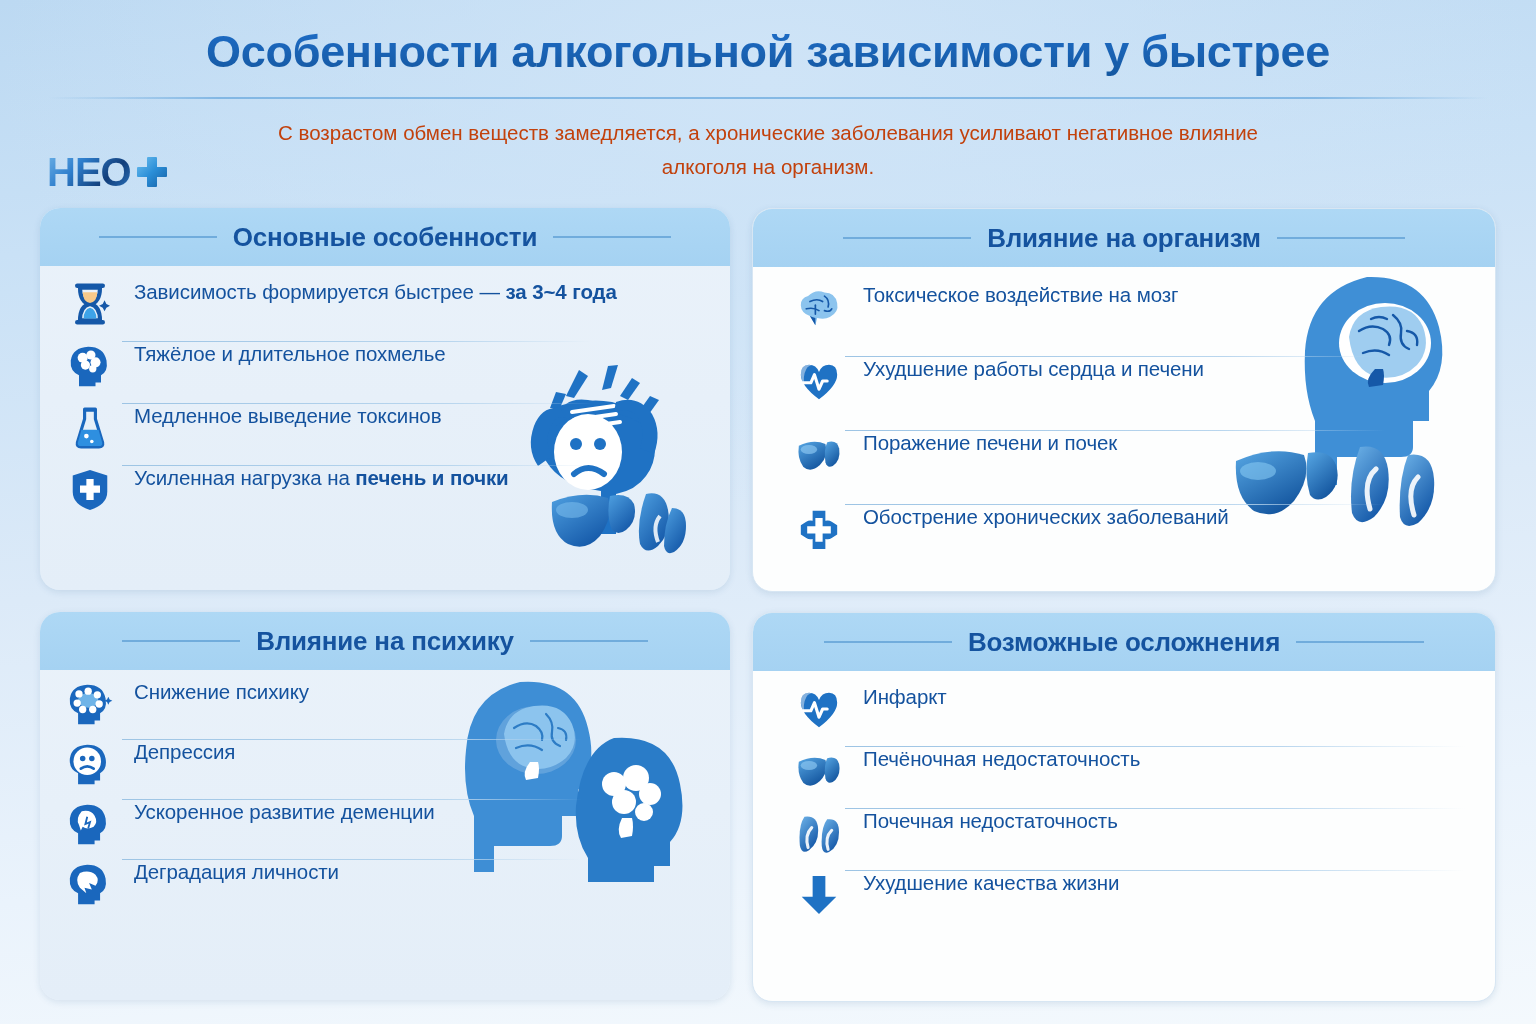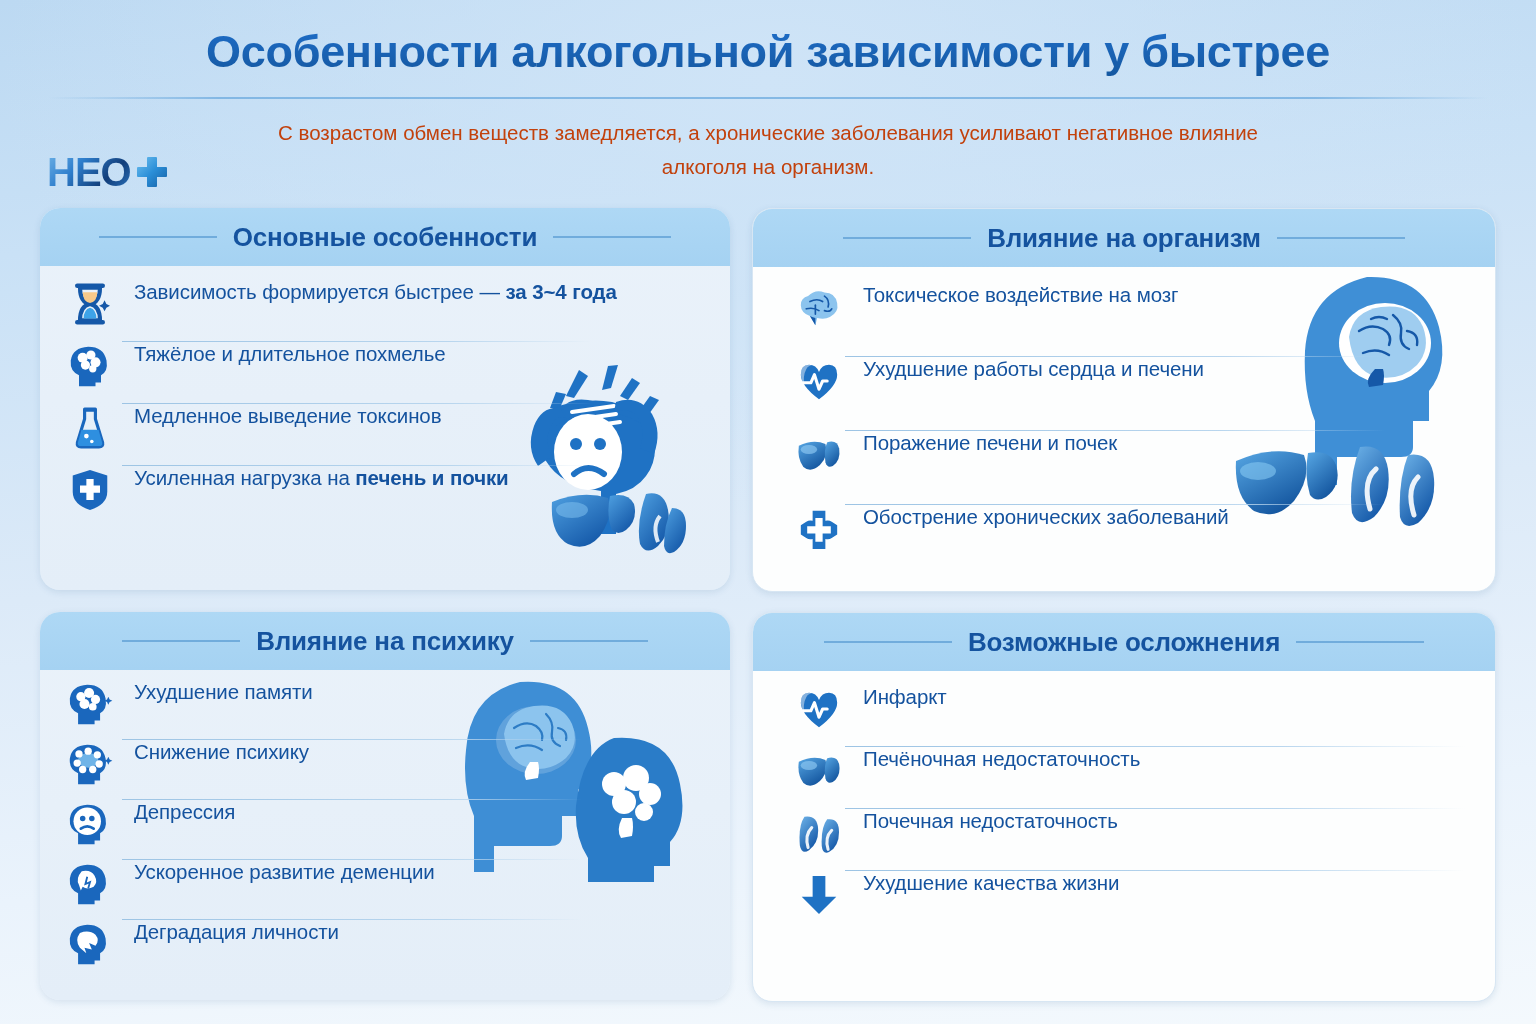--- a/index.html
+++ b/index.html
@@ -455,37 +455,20 @@
       <circle cx="150" cy="108" r="12"></circle>
         <circle cx="172" cy="102" r="13"></circle>
       <circle cx="186" cy="118" r="11"></circle>
         <circle cx="160" cy="126" r="12"></circle>
       <circle cx="180" cy="136" r="9"></circle>
     </g>
     <path d="M158 142 Q152 154 157 162 L168 160 Q170 150 168 142 Z" fill="#ffffff"></path>
   </svg>
 
   <ul class="card-list">
-    <li class="row">
-      <span class="row-icon">
-        <svg viewBox="0 0 50 48" width="46" height="44">
-          <path d="M22 3 Q39 3 42 18 Q44 30 36 34 L36 42 L30 42 L30 46 L12 46 L12 34 Q2 30 3 18 Q5 4 22 3 Z" fill="#1a67bd"></path>
-          <g fill="#ffffff">
-            <circle cx="15" cy="16" r="5"></circle>
-              <circle cx="24" cy="12" r="5.5"></circle>
-            <circle cx="31" cy="19" r="5"></circle>
-              <circle cx="19" cy="24" r="5.5"></circle>
-            <circle cx="28" cy="27" r="4.2"></circle>
-          </g>
-          <path d="M45 16 l1.4 3 3 1.4 -3 1.4 -1.4 3 -1.4 -3 -3 -1.4 3 -1.4 Z" fill="#1a67bd"></path>
-        </svg>
-      </span>
-      <span class="row-text">Ухудшение памяти</span>
-      <span class="sep"></span>
-    </li>
 
     <li class="row">
       <span class="row-icon">
         <svg viewBox="0 0 50 48" width="46" height="44">
           <path d="M22 3 Q39 3 42 18 Q44 30 36 34 L36 42 L30 42 L30 46 L12 46 L12 34 Q2 30 3 18 Q5 4 22 3 Z" fill="#1a67bd"></path>
           <ellipse cx="23" cy="20" rx="11" ry="8" fill="#6fb4e8"></ellipse>
           <g fill="#ffffff">
             <circle cx="23" cy="10" r="4"></circle>
               <circle cx="33" cy="14" r="4"></circle>
             <circle cx="35" cy="24" r="4"></circle>

